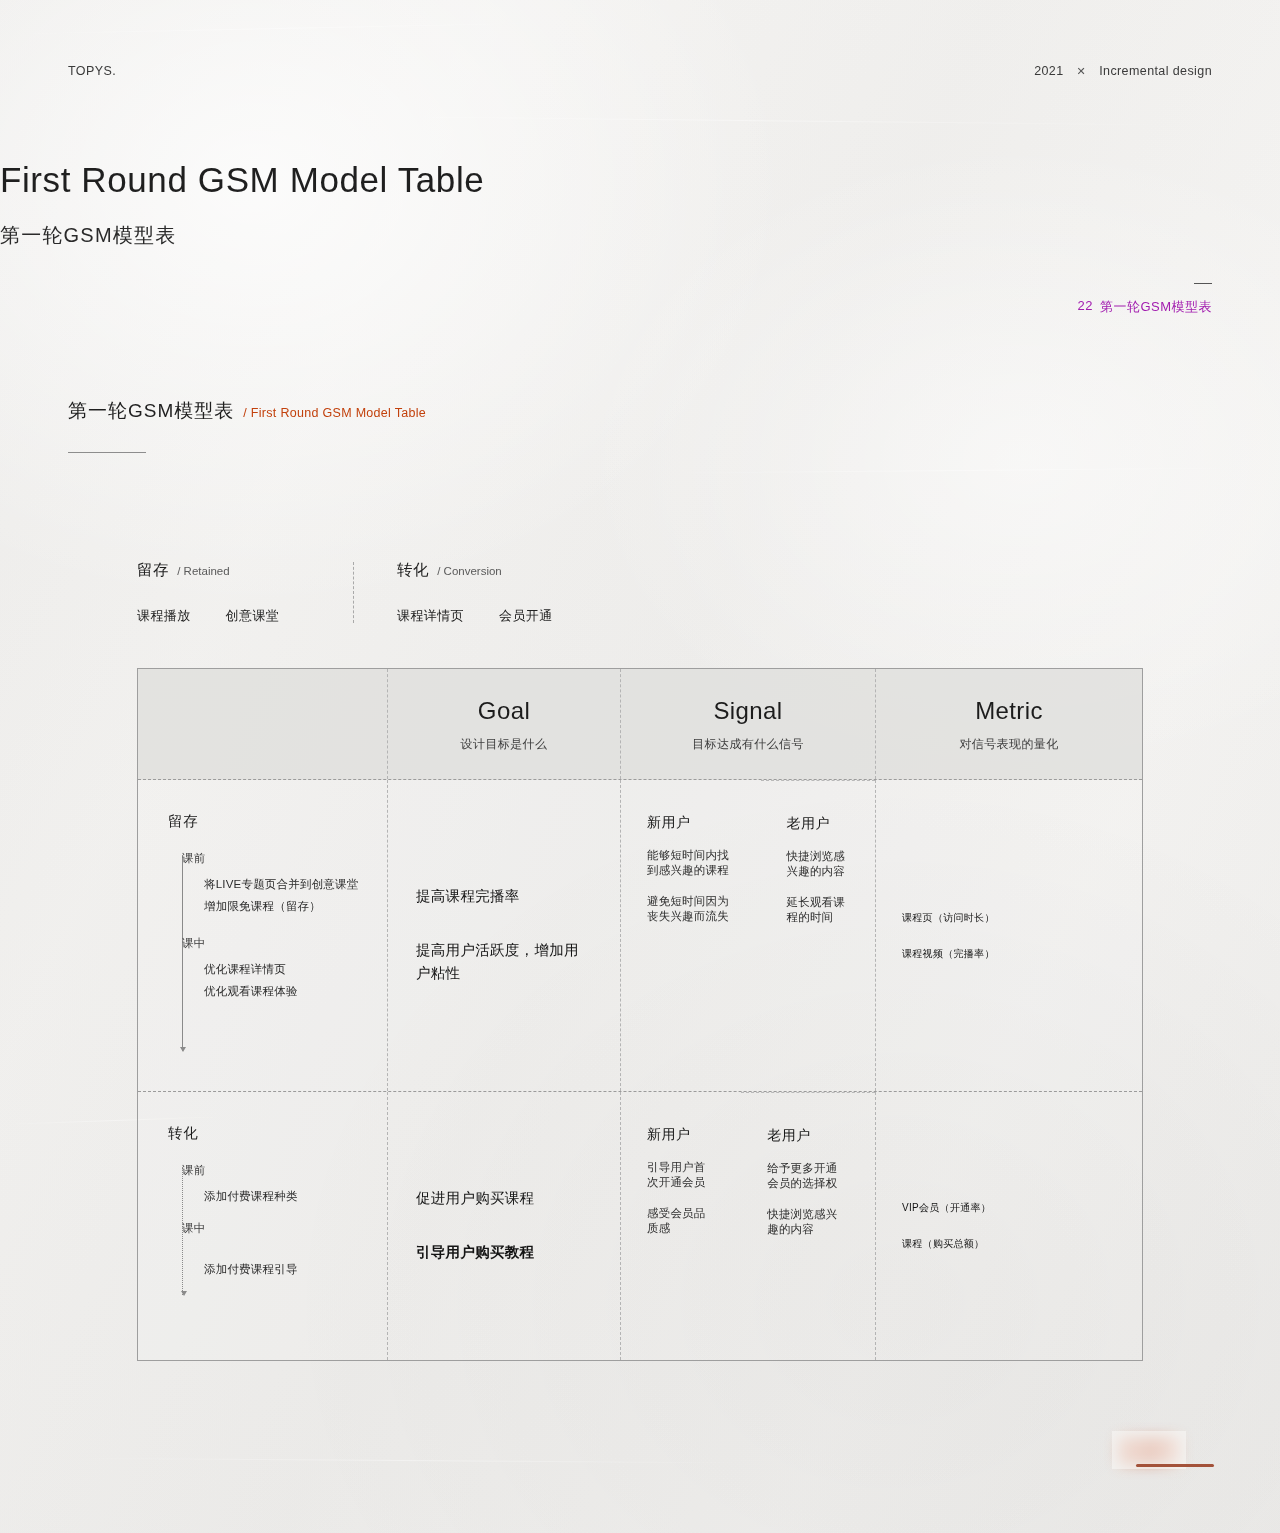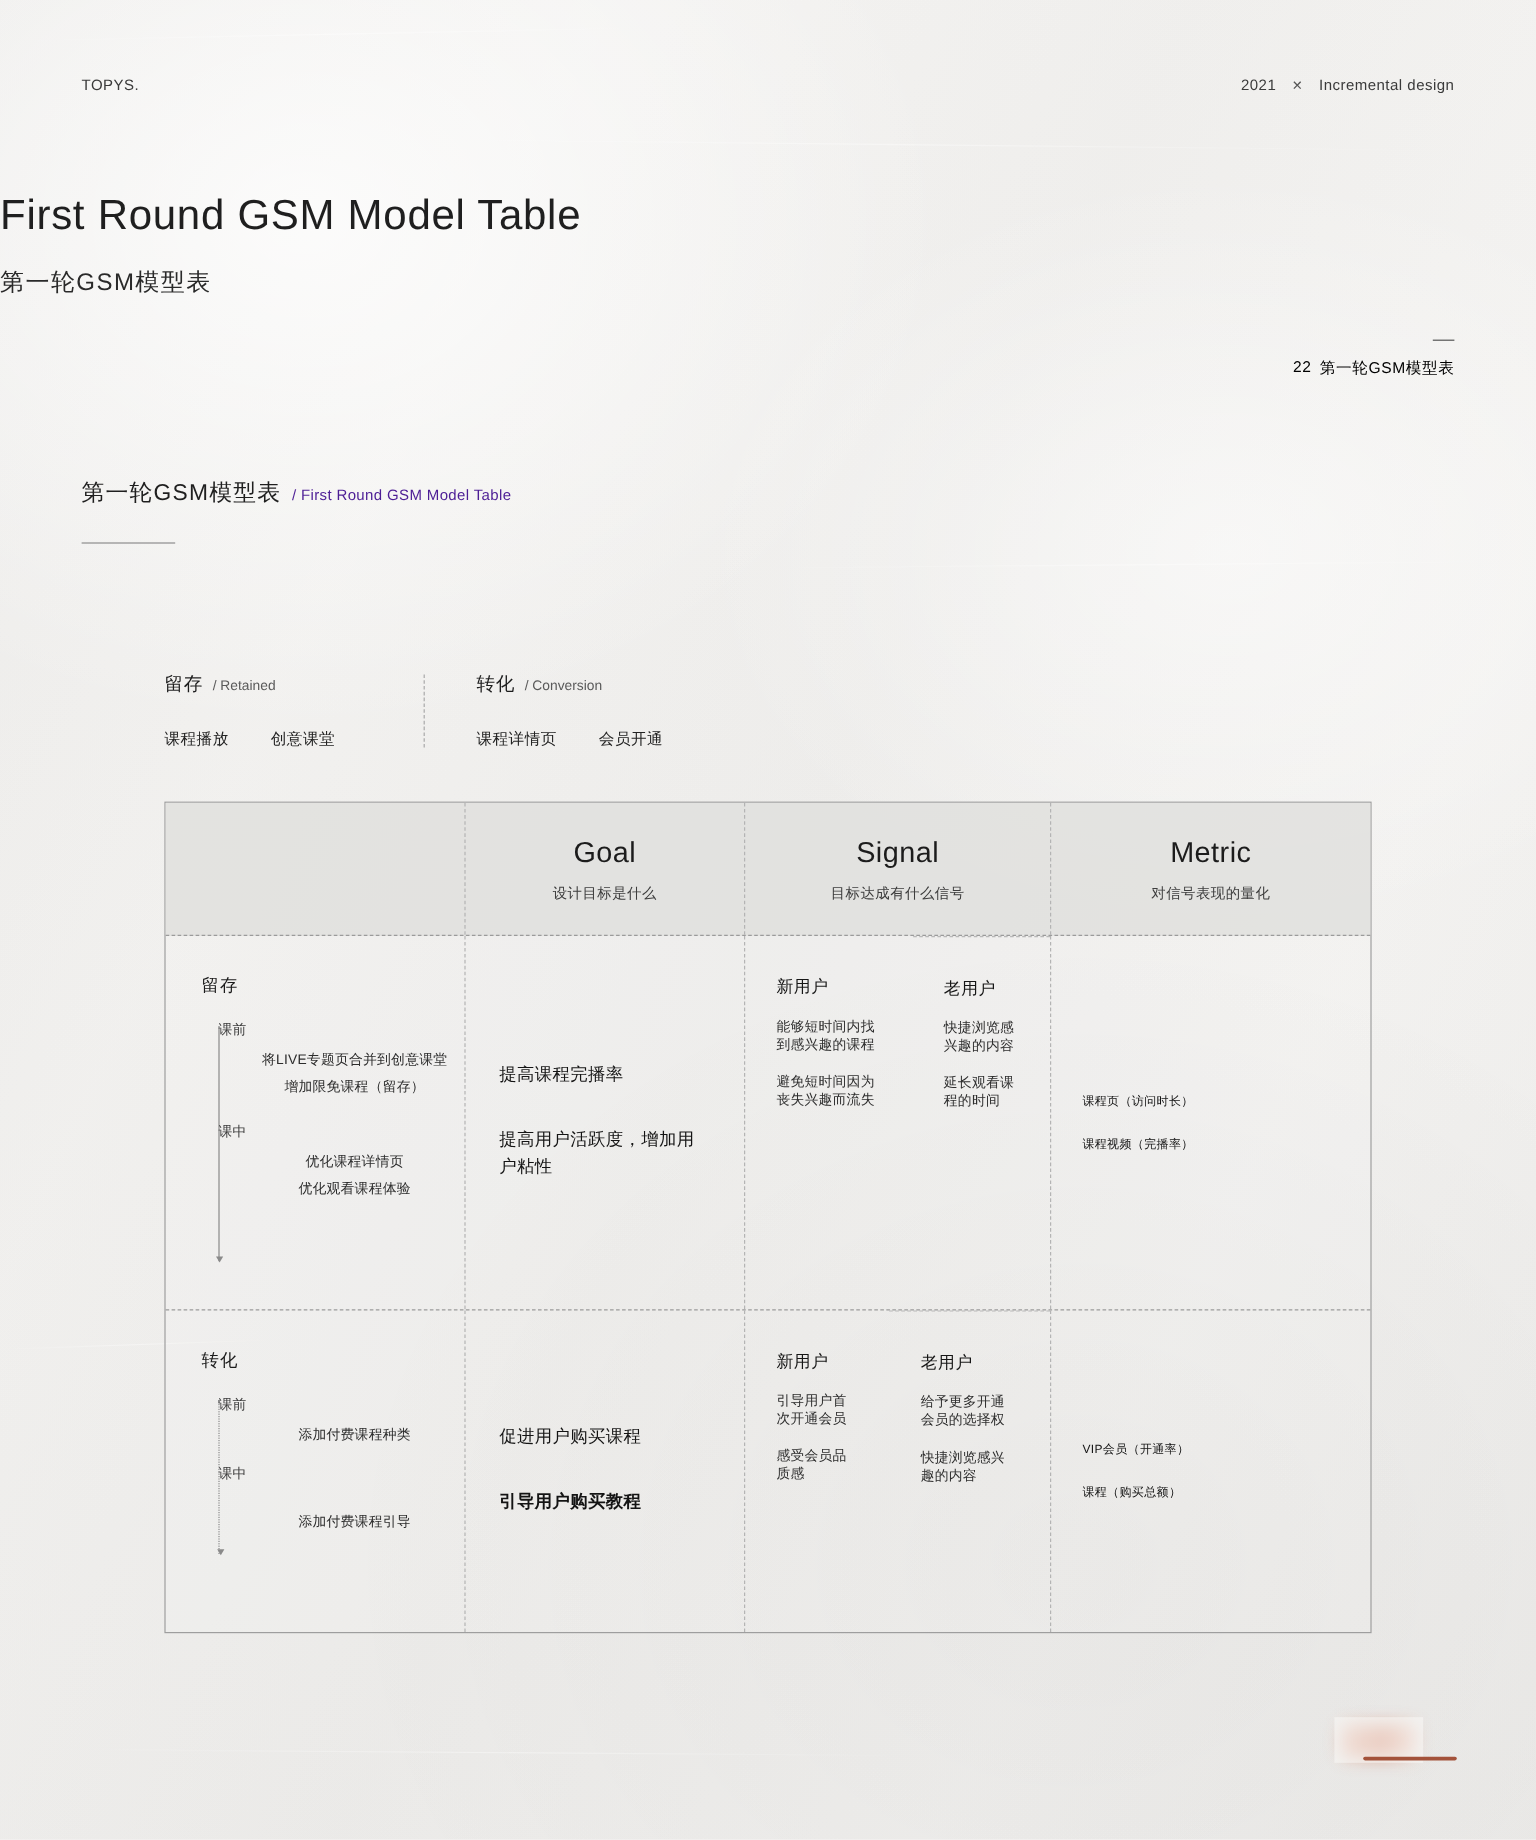--- a/index.html
+++ b/index.html
@@ -69,36 +69,36 @@
     color: #2a2a2a;
     margin: 22px 0 0 0;
   }
 
   .page-marker {
     position: absolute;
     top: 283px;
     right: 68px;
     text-align: right;
     font-size: 13px;
-    color: #000000;
+    color: #a21caf;
   }
   .page-marker .dash {
     display: block;
     width: 18px;
     height: 1px;
     background: #555;
     margin: 0 0 14px auto;
   }
   .page-marker .pm-row { display: flex; gap: 7px; justify-content: flex-end; letter-spacing: .5px; }
 
   
   .section-head { position: absolute; top: 398px; left: 68px; }
   .section-head .line1 { display: flex; align-items: baseline; gap: 9px; }
   .section-head .cn { font-size: 19px; letter-spacing: 1px; color: #1f1f1f; }
-  .section-head .en { font-size: 12.5px; color: #4c1d95; letter-spacing: .3px; }
+  .section-head .en { font-size: 12.5px; color: #c2410c; letter-spacing: .3px; }
   .section-head .rule { width: 78px; height: 1px; background: #8d8d8d; margin-top: 28px; }
 
   
   .legend {
     position: absolute;
     top: 560px;
     left: 137px;
     display: flex;
     align-items: stretch;
   }
@@ -143,21 +143,21 @@
   .trow { display: flex; }
   .trow.r1 { border-bottom: 1px dashed #9b9b9b; }
 
   
   .label-cell { padding: 32px 0 24px 30px; position: relative; }
   .label-cell .grp-title { font-size: 14.5px; letter-spacing: .8px; color: #1b1b1b; }
   .phase-wrap { margin-top: 20px; padding-left: 14px; position: relative; }
   .phase { position: relative; }
   .phase .ph-name { font-size: 11.5px; color: #3b3b3b; letter-spacing: .3px; }
   .phase .ph-list { margin: 7px 0 0 0; padding: 0 0 0 22px; list-style: none; }
-  .phase .ph-list li { font-size: 11.5px; color: #2c2c2c; line-height: 1.95; letter-spacing: .2px; text-align: center; }
+  .phase .ph-list li { font-size: 11.5px; color: #2c2c2c; line-height: 1.95; letter-spacing: .2px; }
   .tick-line {
     position: absolute;
     left: 14px;
     width: 1px;
     background: #8a8a8a;
   }
   .tick-line::after {
     content: "";
     position: absolute;
     left: -2.5px;

